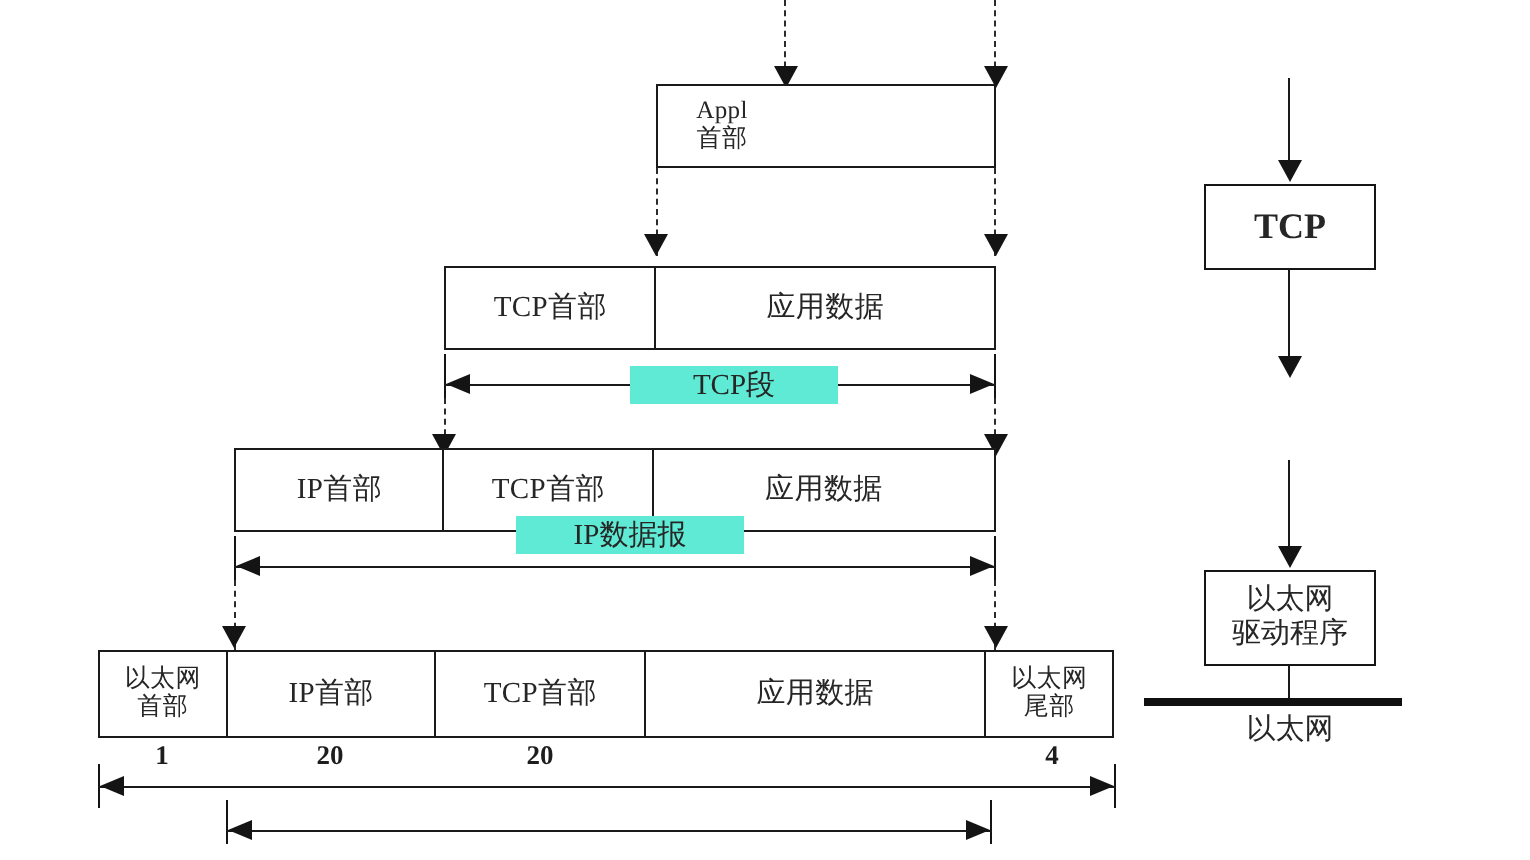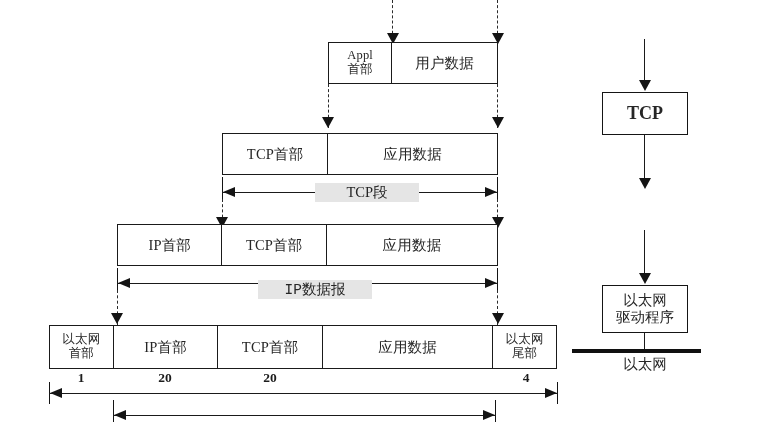--- a/index.html
+++ b/index.html
@@ -105,21 +105,21 @@
   }
 
   
   .tick {
     position: absolute;
     width: 0;
     border-left: 1.7px solid #141414;
   }
   .measure-label {
     position: absolute;
-    background: #e5e5e5;
+    background: #5eead4;
     font-size: 14.5px;
     color: #262626;
     padding: 0 7px;
     white-space: nowrap;
     text-align: center;
   }
 
   
   .byte-label {
     position: absolute;
@@ -146,21 +146,20 @@
 
   <div class="vline dashed abs" style="left:392px; top:0px; height:44px;"></div>
   <div class="arrow-down" style="left:387px; top:33px;"></div>
 
   <div class="vline dashed abs" style="left:497px; top:0px; height:44px;"></div>
   <div class="arrow-down" style="left:492px; top:33px;"></div>
 
   <div class="pdu-row" style="left:328px; top:42px; width:170px; height:42px;">
     <div class="pdu-cell cell-small" style="width:64px;">Appl
 首部</div>
-    <div class="pdu-cell" style="width:106px;">用户数据</div>
   </div>
 
   <div class="vline dashed abs" style="left:328px; top:84px; height:44px;"></div>
   <div class="arrow-down" style="left:322px; top:117px;"></div>
 
   <div class="vline dashed abs" style="left:497px; top:84px; height:44px;"></div>
   <div class="arrow-down" style="left:492px; top:117px;"></div>
 
   <div class="pdu-row" style="left:222px; top:133px; width:276px; height:42px;">
     <div class="pdu-cell" style="width:106px;">TCP首部</div>
@@ -184,21 +183,21 @@
     <div class="pdu-cell" style="width:105px;">IP首部</div>
     <div class="pdu-cell" style="width:105px;">TCP首部</div>
     <div class="pdu-cell" style="width:171px;">应用数据</div>
   </div>
 
   <div class="tick" style="left:117px; top:268px; height:22px;"></div>
   <div class="tick" style="left:497px; top:268px; height:22px;"></div>
   <div class="hline" style="left:117px; top:283px; width:381px;"></div>
   <div class="arrow-left" style="left:118px; top:278px;"></div>
   <div class="arrow-right" style="left:485px; top:278px;"></div>
-  <div class="measure-label" style="left:258px; top:280px; width:100px;font-family:Liberation Mono, monospace;">IP数据报</div>
+  <div class="measure-label" style="left:258px; top:258px; width:100px;">IP数据报</div>
 
   <div class="vline dashed abs" style="left:117px; top:290px; height:35px;"></div>
   <div class="arrow-down" style="left:111px; top:313px;"></div>
 
   <div class="vline dashed abs" style="left:497px; top:290px; height:35px;"></div>
   <div class="arrow-down" style="left:492px; top:313px;"></div>
 
   <div class="pdu-row" style="left:49px; top:325px; width:508px; height:44px;">
     <div class="pdu-cell cell-small" style="width:64px;">以太网
 首部</div>

